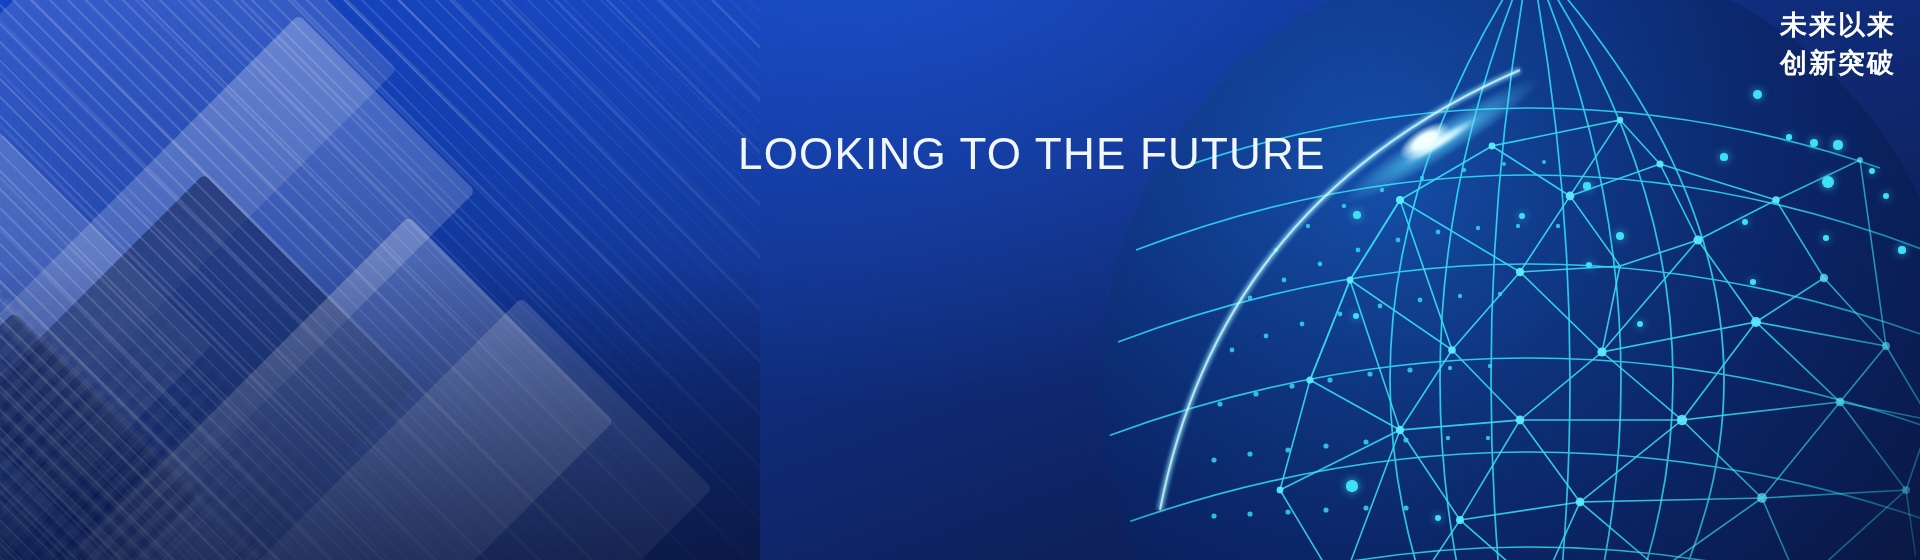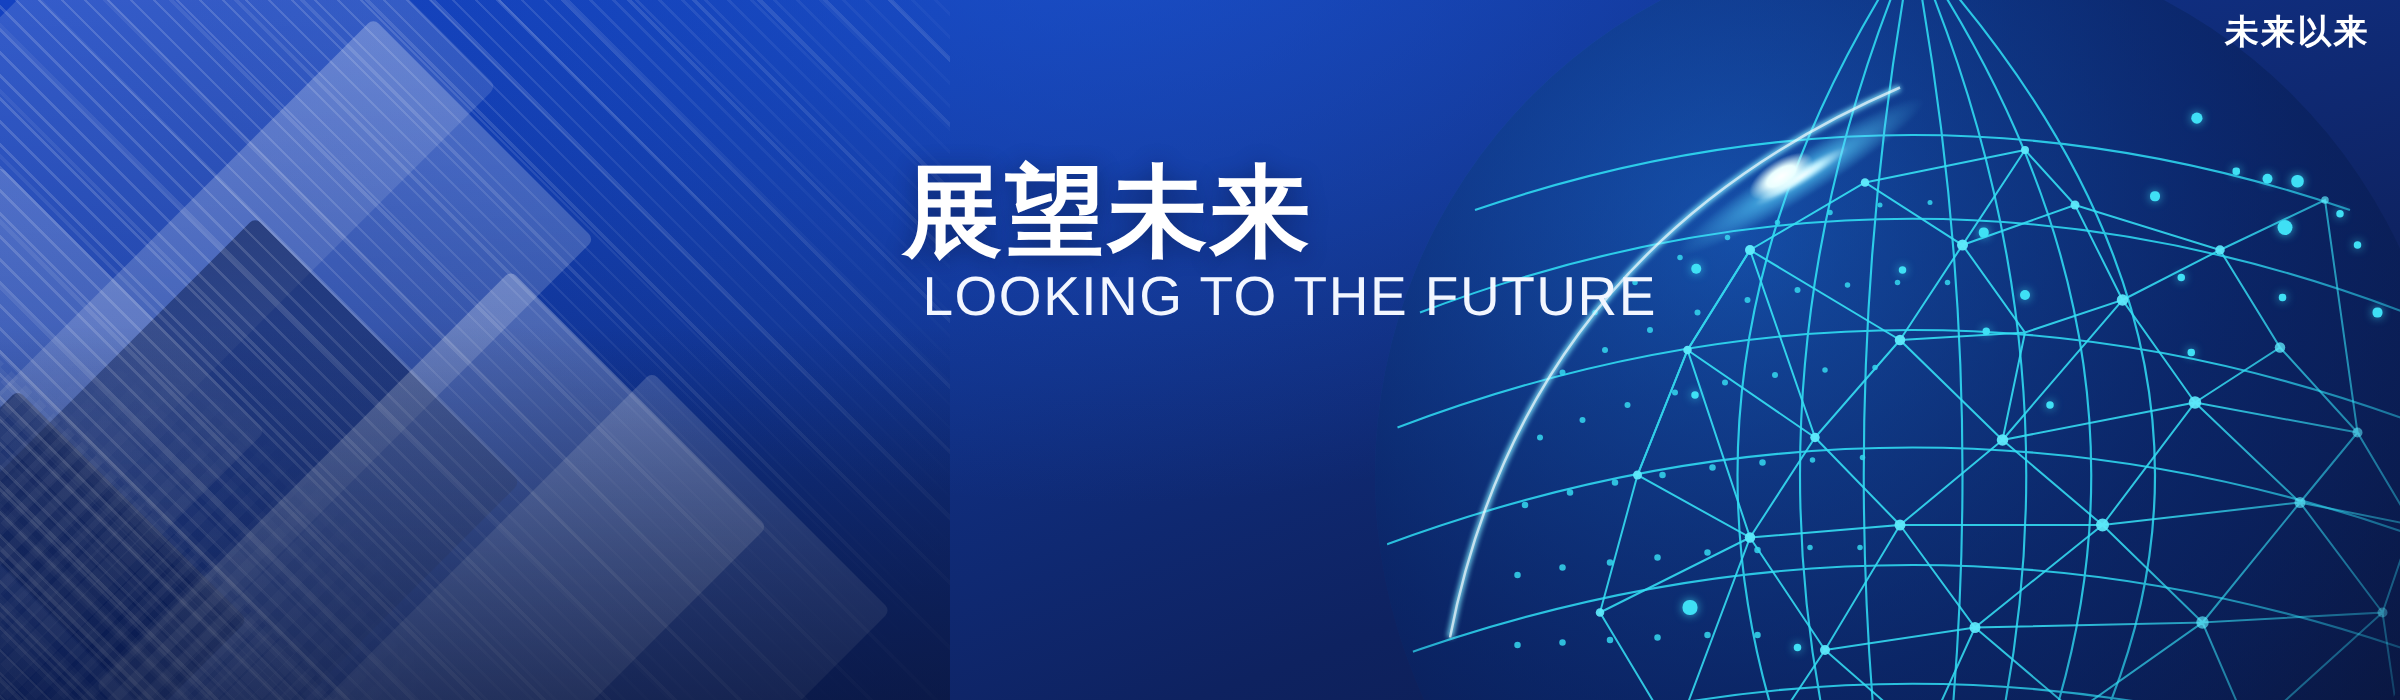--- a/index.html
+++ b/index.html
@@ -330,20 +330,20 @@
       <div class="dot" style="left: 1823.2px; top: 235.2px; width: 5.6px; height: 5.6px;"></div>
       <div class="dot" style="left: 1898.4px; top: 246.4px; width: 7.2px; height: 7.2px;"></div>
       <div class="dot" style="left: 1750.2px; top: 279.2px; width: 5.6px; height: 5.6px;"></div>
       <div class="dot" style="left: 1637px; top: 321px; width: 6px; height: 6px;"></div>
       <div class="dot" style="left: 1346.4px; top: 480.4px; width: 11.2px; height: 11.2px;"></div>
       <div class="dot" style="left: 1435px; top: 515px; width: 6px; height: 6px;"></div>
     </div>
 
   <div class="corner-slogan">
     <div>未来以来</div>
+    <div>创新突破</div>
   </div>
 
   <div class="copy">
-    <h1 class="title-cn">展望未来</h1>
     <div class="title-en">LOOKING TO THE FUTURE</div>
   </div>
 
 </div>
 
 </body></html>

